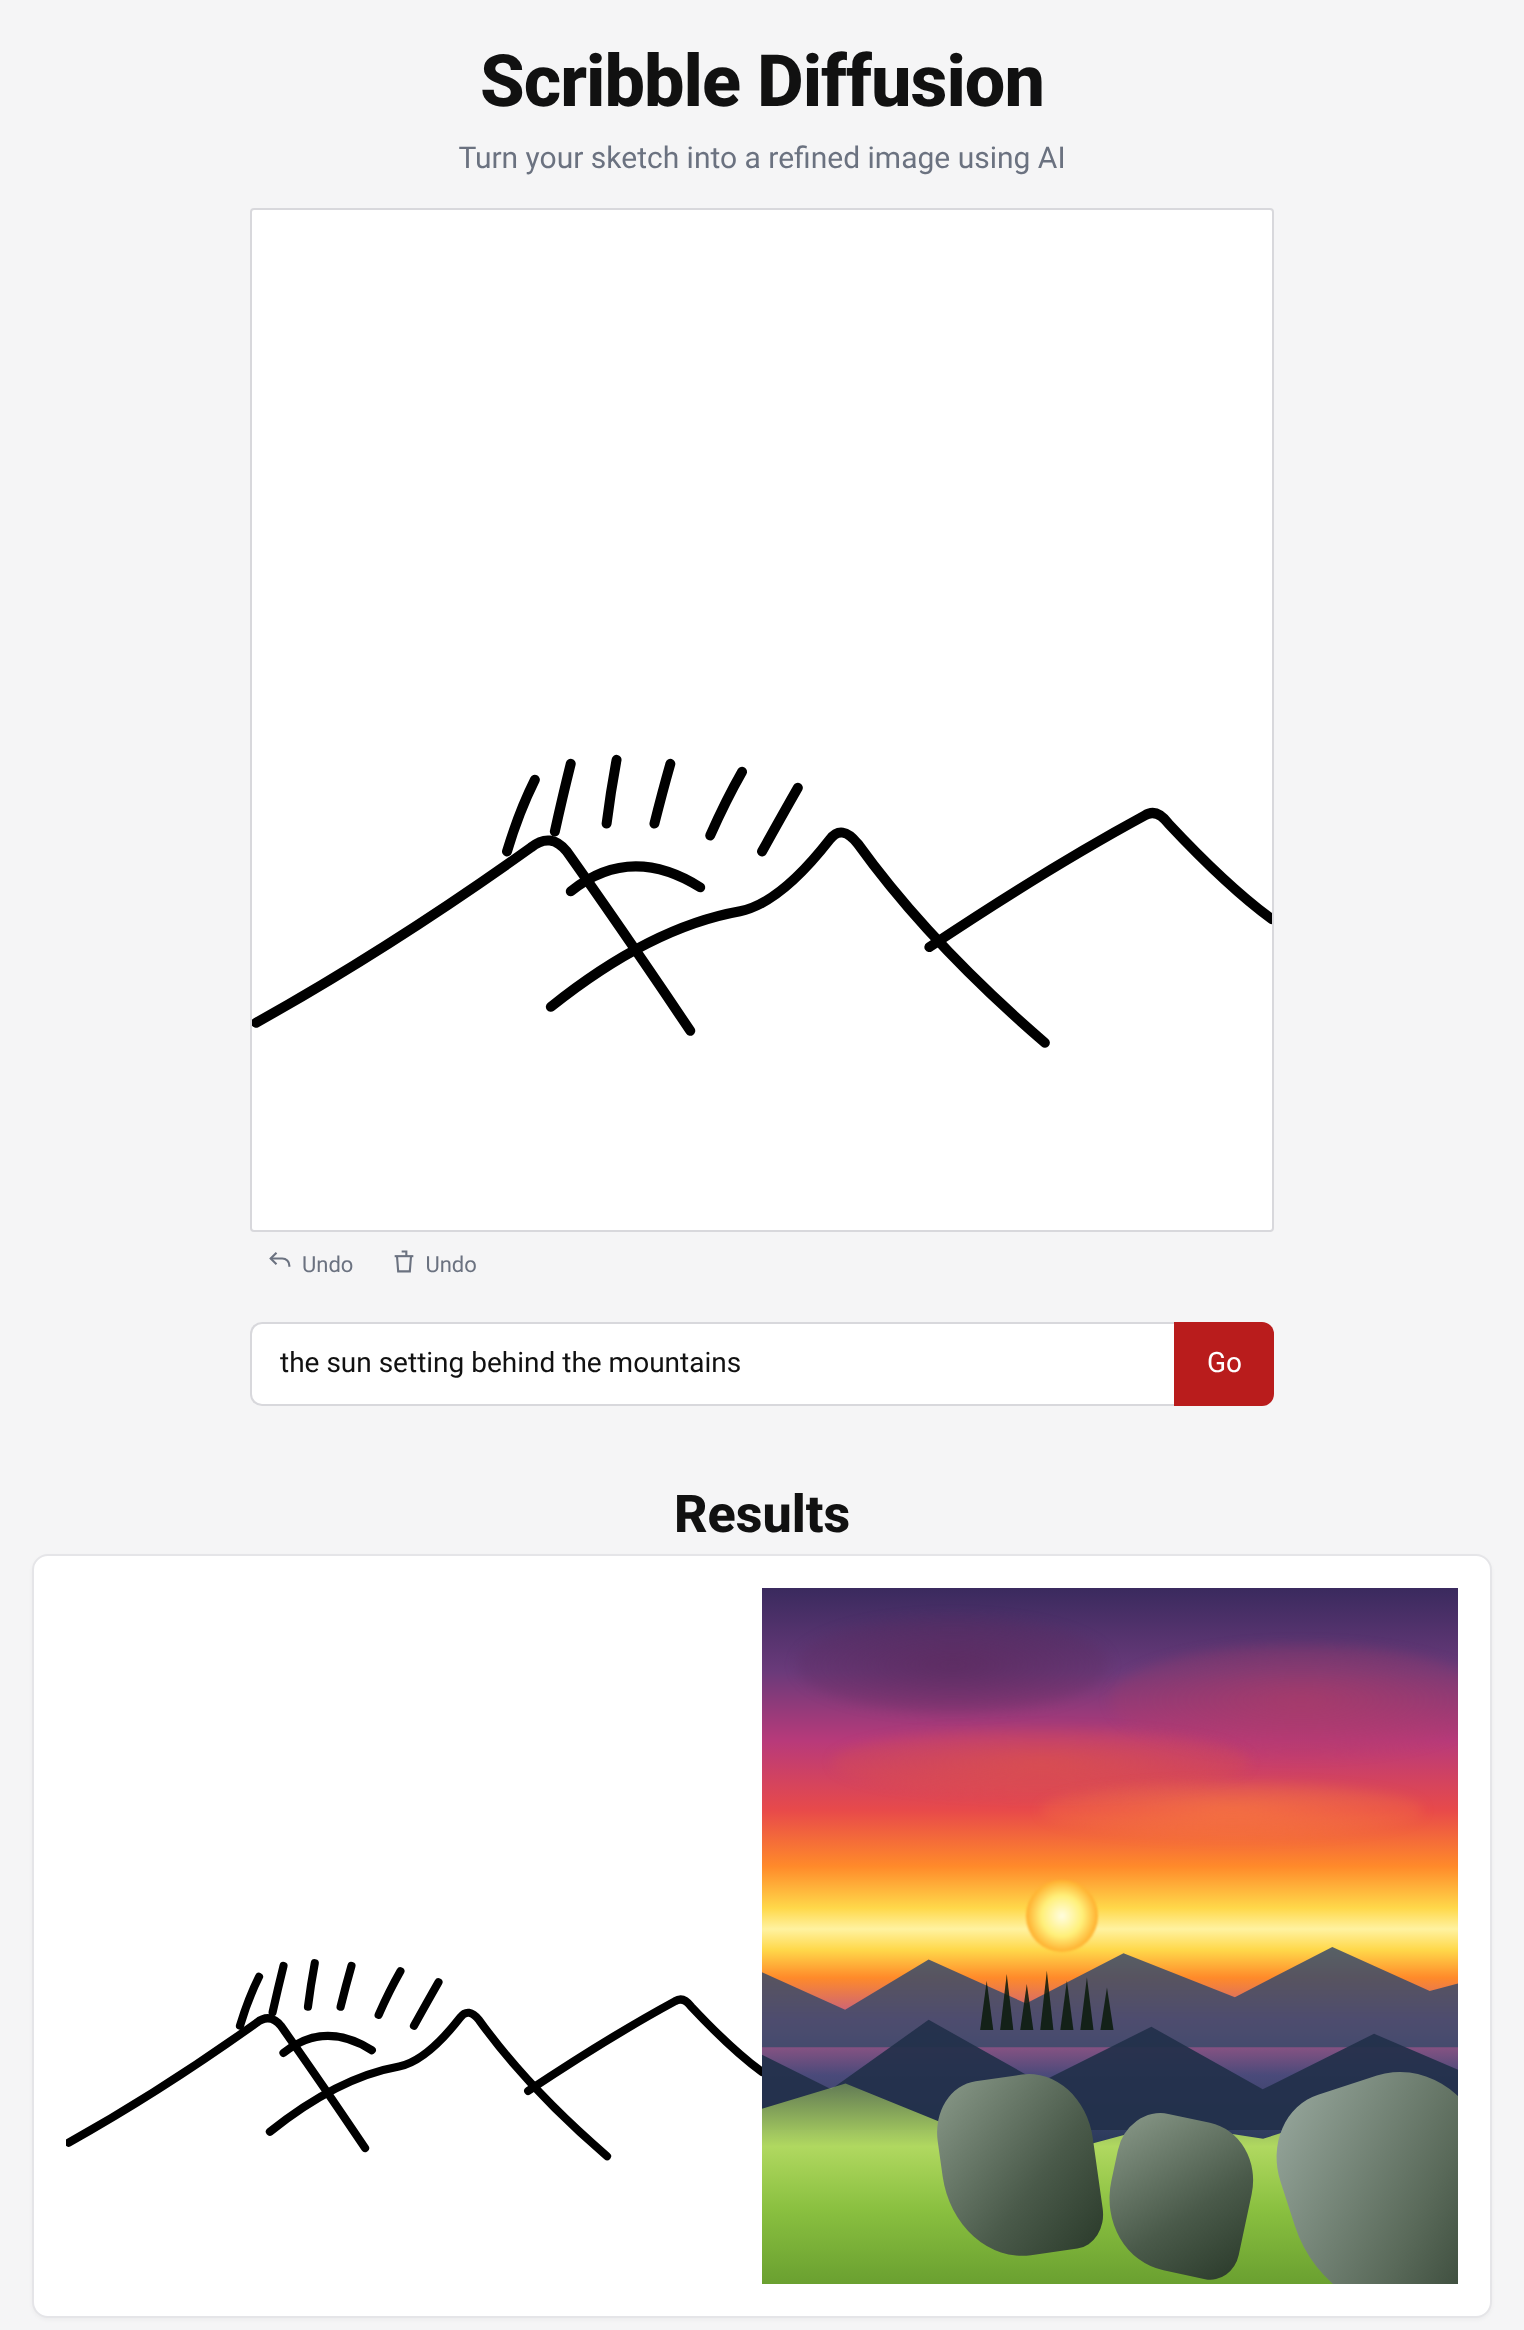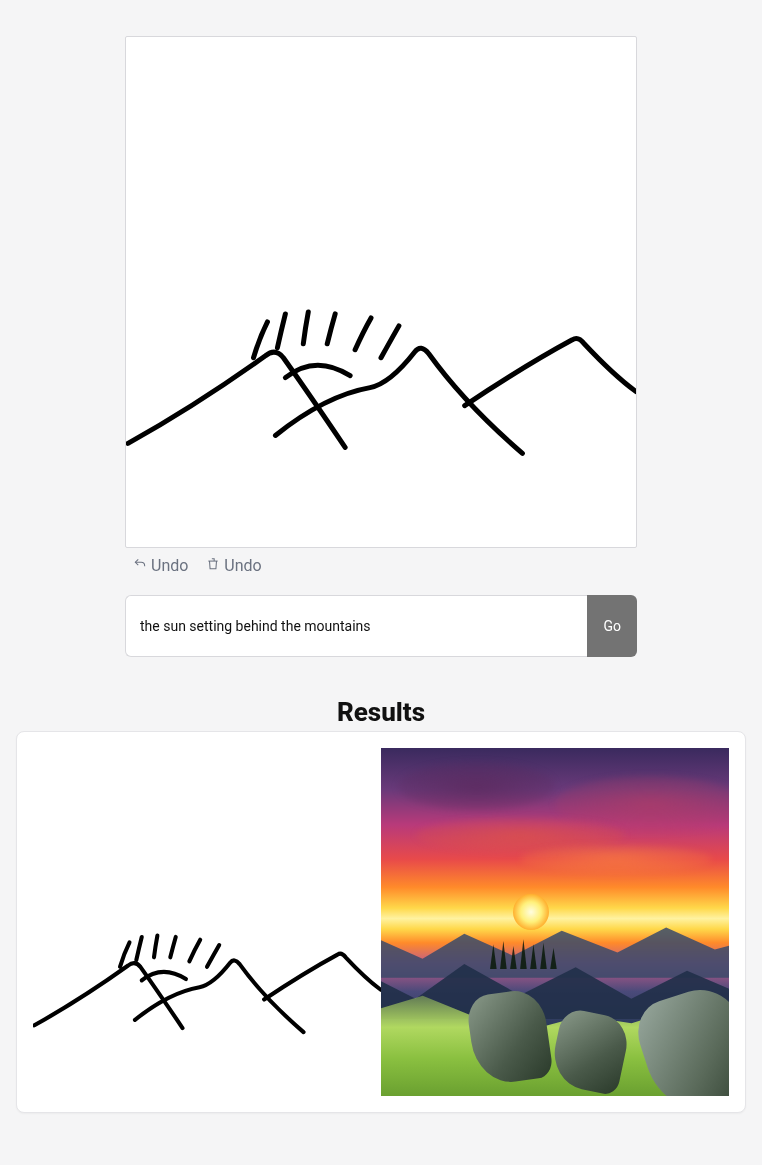--- a/index.html
+++ b/index.html
@@ -56,49 +56,49 @@
       color: #6b7280;
       font-size: 13px;
     }
     .tool-btn {
       display: inline-flex;
       align-items: center;
       gap: 4px;
       background: none;
       border: none;
       color: #6b7280;
-      font-size: 16px;
+      font-size: 11px;
       cursor: pointer;
       font-family: inherit;
     }
     .tool-btn svg {
       width: 14px;
       height: 14px;
       stroke: #6b7280;
       fill: none;
       stroke-width: 1.8;
     }
     .prompt-row {
       display: flex;
       width: 512px;
       margin: 20px auto 0 auto;
     }
     .prompt-input {
       flex: 1;
       border: 1px solid #d8d8dc;
       border-right: none;
       border-radius: 6px 0 0 6px;
-      padding: 22px 14px;
+      padding: 12px 14px;
       font-size: 14px;
       color: #111;
       outline: none;
       font-family: inherit;
     }
     .go-btn {
-      background: #737373;
+      background: #b91c1c;
       color: #fff;
       border: none;
       border-radius: 0 6px 6px 0;
       padding: 0 16px;
       font-size: 14px;
       cursor: pointer;
       font-family: inherit;
     }
     .results-heading {
       text-align: center;
@@ -202,20 +202,22 @@
     .trees {
       position: absolute;
       left: 30%; top: 54%; width: 24%; height: 12%;
       opacity: 0.85;
     }
   </style>
 </head>
 <body>
 
 <div class="header">
+  <h1 class="title">Scribble Diffusion</h1>
+  <p class="subtitle">Turn your sketch into a refined image using AI</p>
 </div>
 
 <div class="canvas-wrap">
   <div class="canvas">
     <svg class="sketch-svg" viewBox="0 0 512 512">
       <g fill="none" stroke="#000" stroke-width="5" stroke-linecap="round" stroke-linejoin="round">
 
         <path d="M 2 408 Q 70 370 140 320 Q 150 312 158 322 Q 185 360 220 412"></path>
 
         <path d="M 150 400 Q 200 360 245 352 Q 265 348 290 316 Q 296 308 304 318 Q 340 368 398 418"></path>

